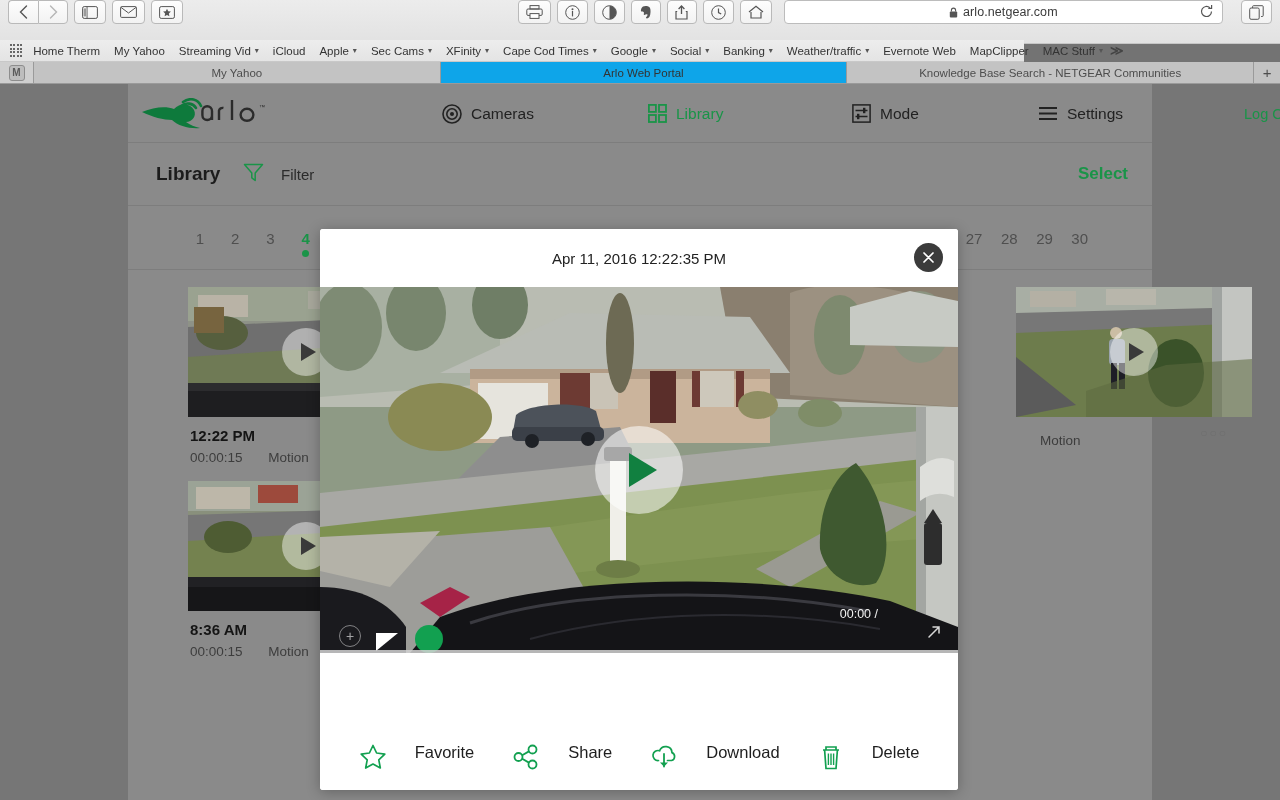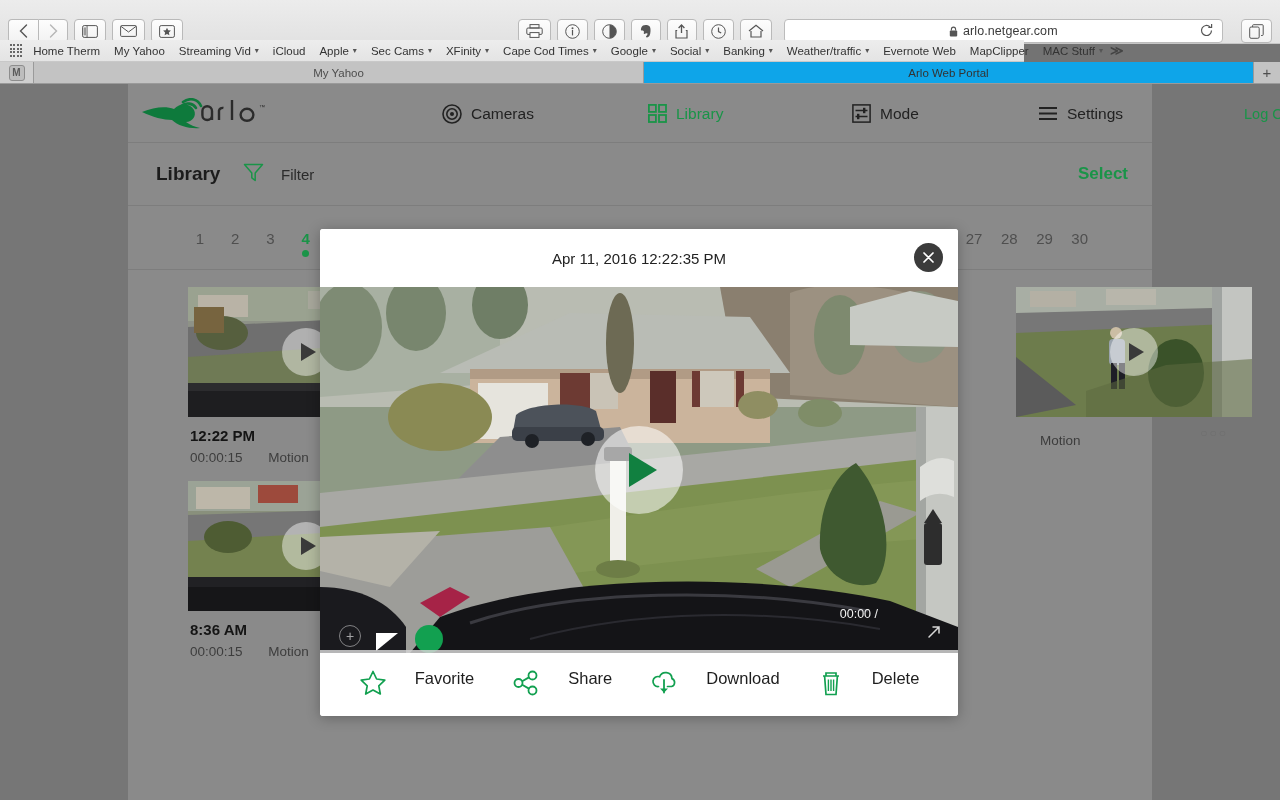--- a/index.html
+++ b/index.html
@@ -8,21 +8,21 @@
     font-family: "Liberation Sans", sans-serif;
     background:#737373;
     -webkit-font-smoothing: antialiased;
   }
 
   
   .chrome-toolbar{
     position:absolute; left:0; top:0; width:1280px; height:44px;
     background:linear-gradient(#ececec,#e2e2e2);
     border-bottom:1px solid #c6c6c6;
-    display:flex; align-items:flex-end; padding:0 8px;
+    display:flex; align-items:flex-start; padding:0 8px;
   }
   .cbtn{
     height:24px; min-width:30px; padding:0 7px;
     background:linear-gradient(#fdfdfd,#f2f2f2);
     border:1px solid #b9b9b9; border-radius:4px;
     display:flex; align-items:center; justify-content:center;
     color:#4a4a4a; margin-right:6px;
   }
   .cbtn.joined-l{ border-radius:4px 0 0 4px; margin-right:0; border-right:none;}
   .cbtn.joined-r{ border-radius:0 4px 4px 0; margin-right:6px;}
@@ -168,21 +168,21 @@
     display:flex;align-items:center;justify-content:center;
   }
   .playcircle .tri{
     width:0;height:0;border-left:15px solid #3a3a3a;
     border-top:9px solid transparent;border-bottom:9px solid transparent;
     margin-left:4px;
   }
 
   
   .modal{
-    position:absolute; left:320px; top:145px; width:638px; height:487px;
+    position:absolute; left:320px; top:145px; width:638px; height:561px;
     background:#fff; border-radius:3px; box-shadow:0 2px 14px rgba(0,0,0,.28);
     overflow:hidden;
   }
   .modal-head{
     height:58px; position:relative; display:flex; align-items:center; justify-content:center;
     background:#fff;
   }
   .modal-head .mtitle{ font-size:15px; color:#222; }
   .close-btn{
     position:absolute; right:15px; top:14px; width:29px;height:29px;border-radius:50%;
@@ -424,20 +424,23 @@
 
 <div class="tabbar">
   <div class="tab-m">
       <span>M</span>
     </div>
   <div class="tab">
       <span>My Yahoo</span>
     </div>
   <div class="tab active">
       <span>Arlo Web Portal</span>
+    </div>
+  <div class="tab">
+      <span>Knowledge Base Search - NETGEAR Communities</span>
     </div>
   <div class="tab-plus">+</div>
 </div>
 
 <div class="page">
   <div class="app">
 
     <div class="app-header">
       <div class="logo">
         <svg width="130" height="34" viewBox="0 0 130 34">

